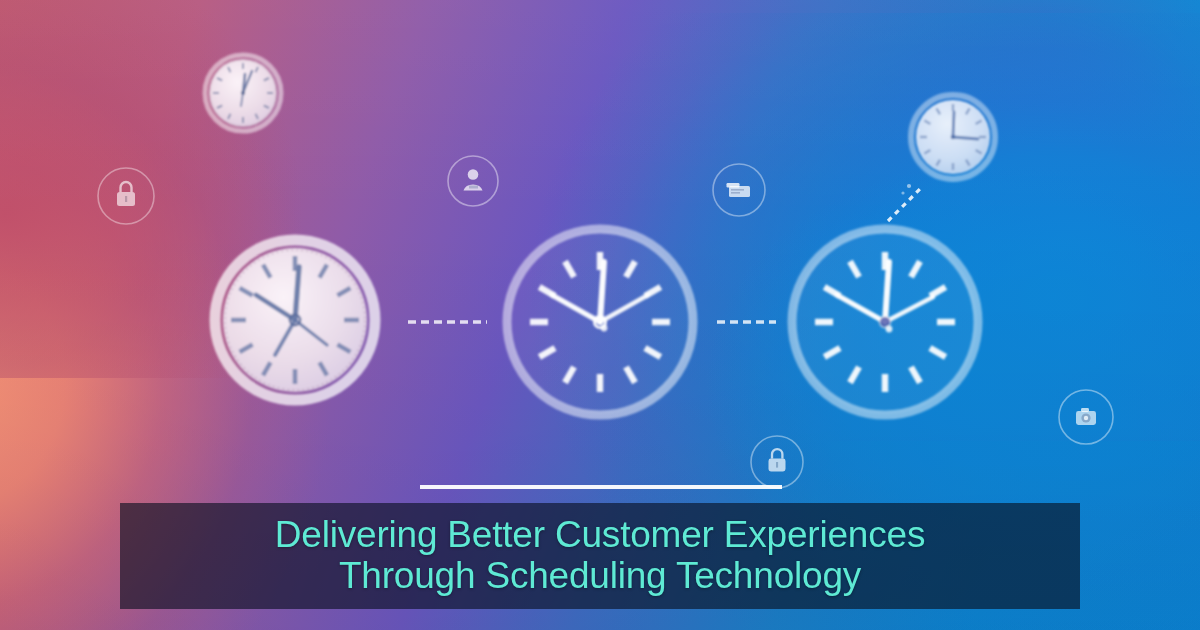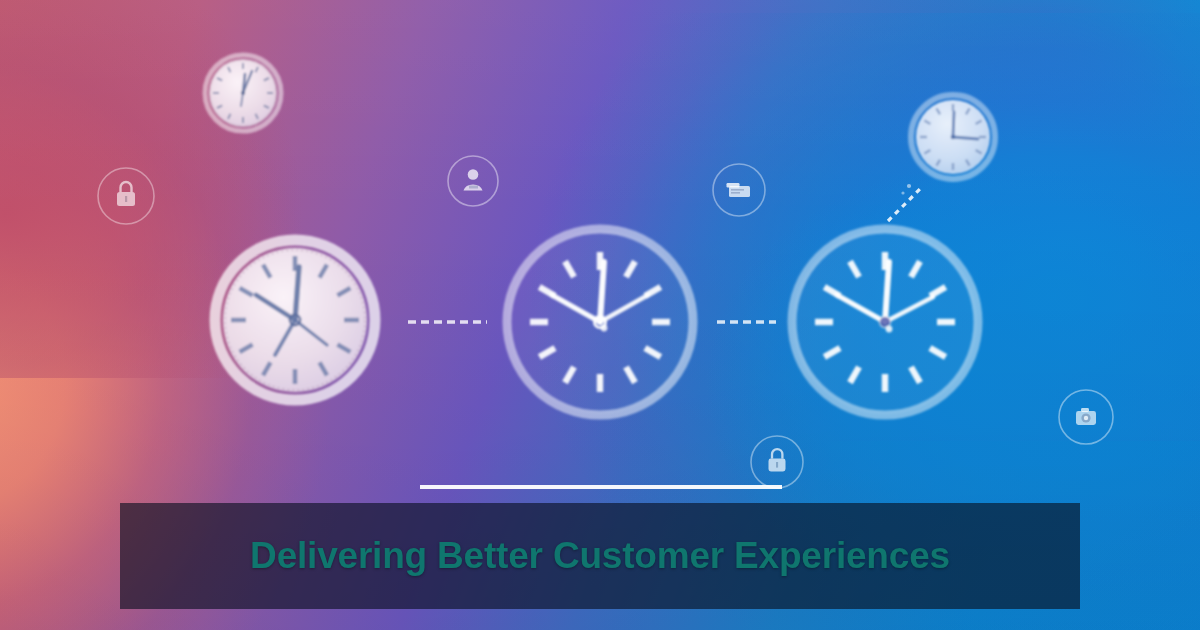--- a/index.html
+++ b/index.html
@@ -113,23 +113,23 @@
     top: 503px;
     width: 960px;
     height: 106px;
     background: rgba(8,14,30,0.62);
     display: flex;
     flex-direction: column;
     align-items: center;
     justify-content: center;
   }
   .title-line {
-    color: #0f766e;
+    color: #5eead4;
     font-size: 37px;
-    font-weight: bold;
+    font-weight: normal;
     line-height: 1.10;
     letter-spacing: -0.2px;
     text-align: left;
     white-space: nowrap;
     text-shadow: 0 1px 3px rgba(0,0,0,0.35);
   }
   .title-rule {
     position: absolute;
     left: 420px;
     top: 485px;
@@ -345,15 +345,16 @@
     <g>
       <circle cx="909" cy="186" r="2.1" fill="rgba(255,255,255,0.55)"></circle>
       <circle cx="903" cy="193" r="1.6" fill="rgba(255,255,255,0.45)"></circle>
     </g>
   </svg>
 
   <div class="title-rule"></div>
 
   <div class="title-band">
     <div class="title-line">Delivering Better Customer Experiences</div>
+    <div class="title-line">Through Scheduling Technology</div>
   </div>
 
 </div>
 
 </body></html>

